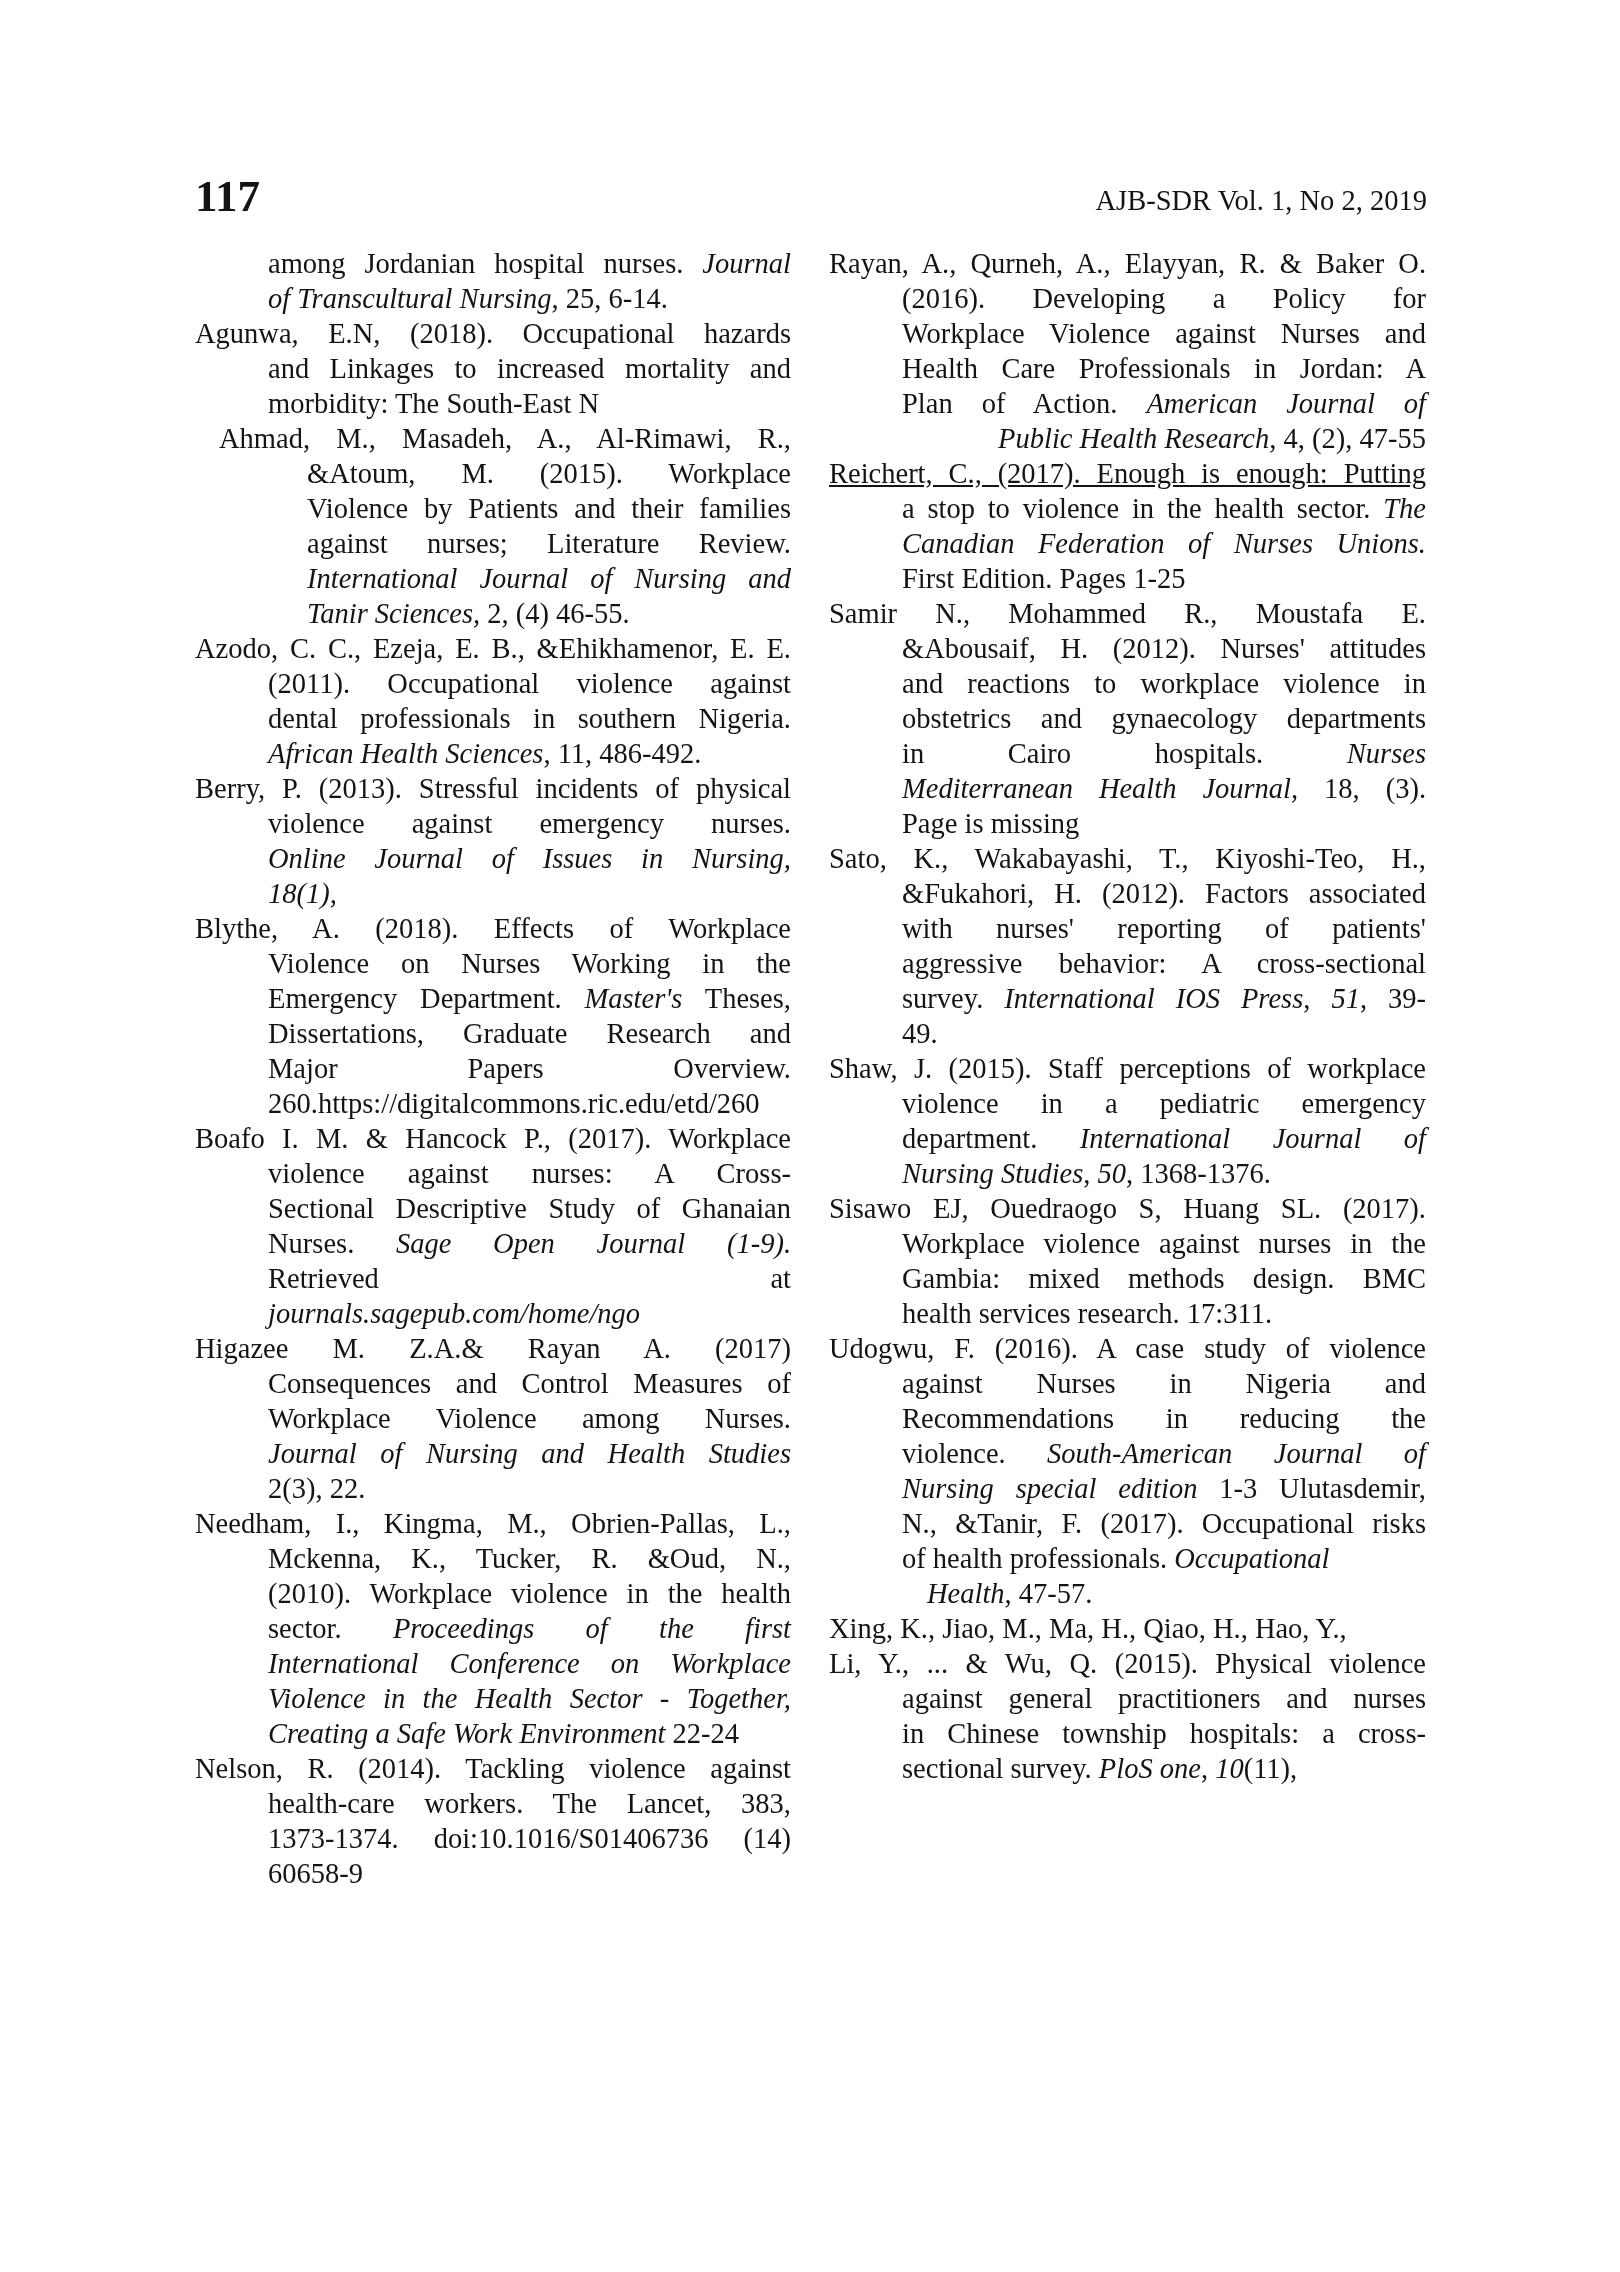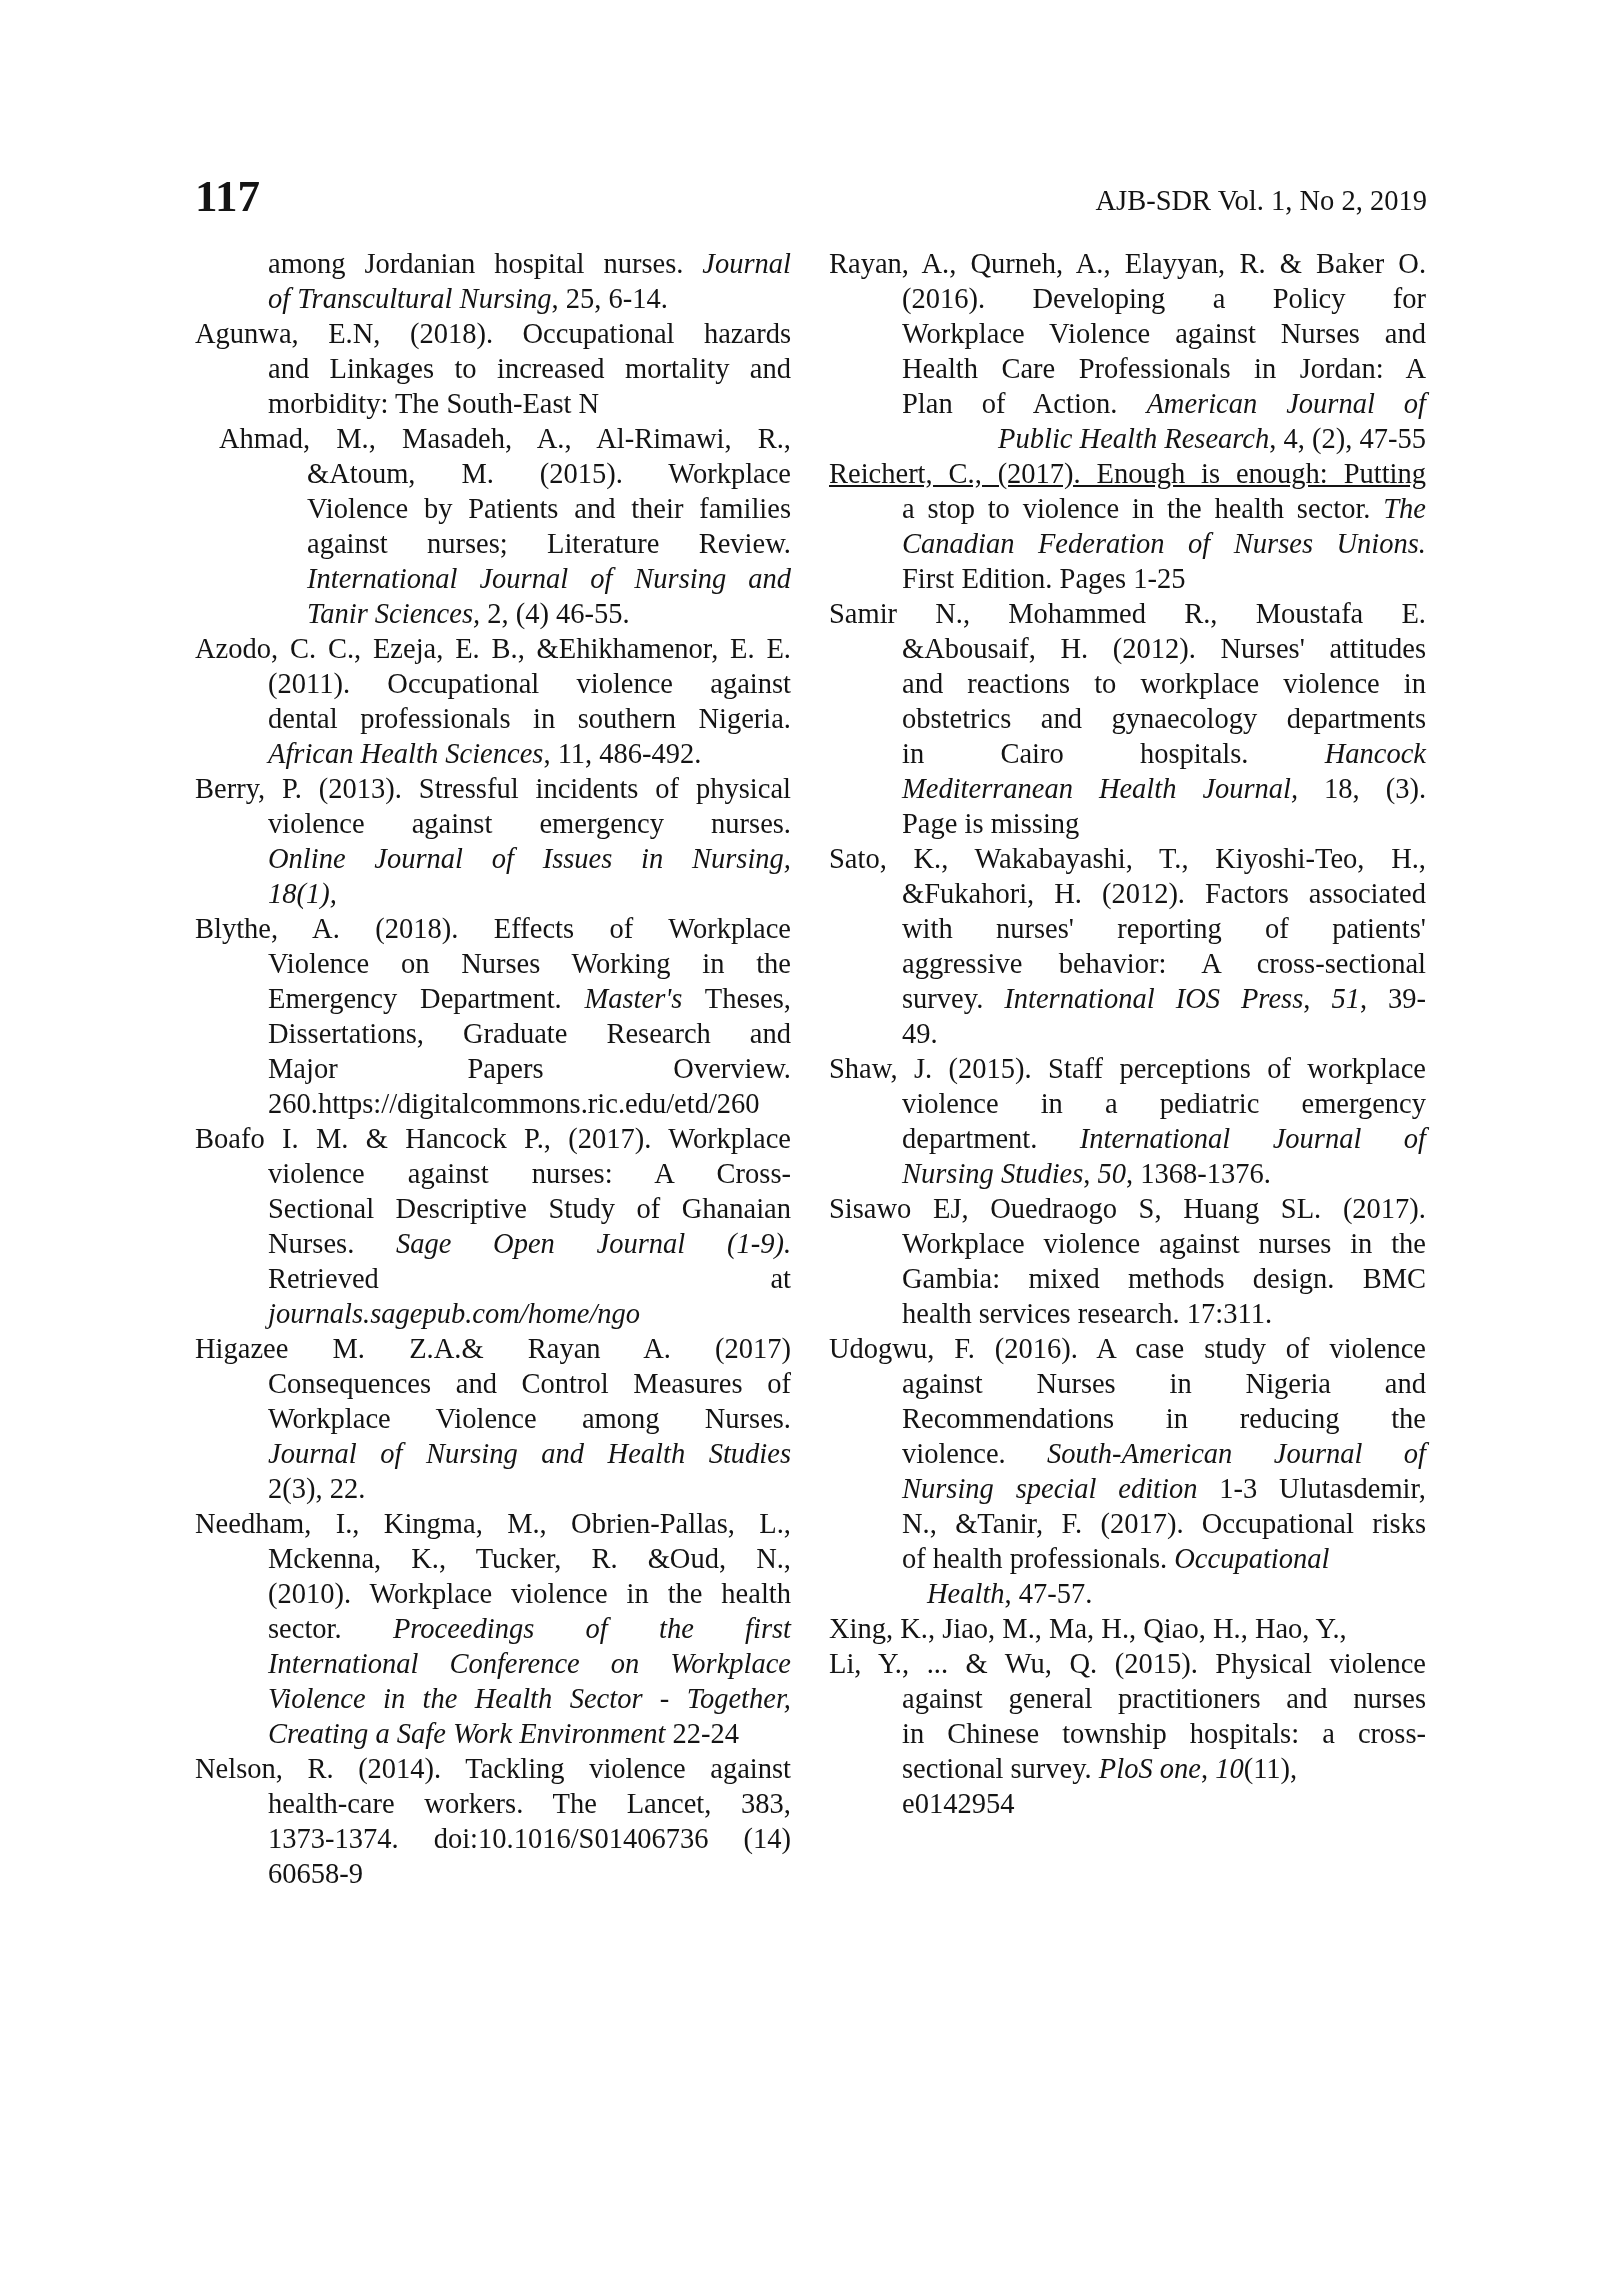--- a/index.html
+++ b/index.html
@@ -124,21 +124,21 @@
         <div class="line stretch" style="padding-left: 0px; text-decoration: underline;"><span>Reichert, C., (2017). Enough is enough: Putting</span></div>
         <div class="line stretch" style="padding-left: 73px;"><span>a stop to violence in the health sector. </span><span class="it">The</span></div>
         <div class="line stretch" style="padding-left: 73px;"><span class="it">Canadian Federation of Nurses Unions.</span></div>
         <div class="line" style="padding-left: 73px;"><span>First Edition. Pages 1-25</span></div>
       </div>
       <div class="ref">
         <div class="line stretch" style="padding-left: 0px;"><span>Samir N., Mohammed R., Moustafa E.</span></div>
         <div class="line stretch" style="padding-left: 73px;"><span>&amp;Abousaif, H. (2012). Nurses' attitudes</span></div>
         <div class="line stretch" style="padding-left: 73px;"><span>and reactions to workplace violence in</span></div>
         <div class="line stretch" style="padding-left: 73px;"><span>obstetrics and gynaecology departments</span></div>
-        <div class="line stretch" style="padding-left: 73px;"><span>in Cairo hospitals. </span><span class="it">Hancock</span></div>
+        <div class="line stretch" style="padding-left: 73px;"><span>in Cairo hospitals. </span><span class="it">Nurses</span></div>
         <div class="line stretch" style="padding-left: 73px;"><span class="it">Mediterranean Health Journal,</span><span> 18, (3).</span></div>
         <div class="line" style="padding-left: 73px;"><span>Page is missing</span></div>
       </div>
       <div class="ref">
         <div class="line stretch" style="padding-left: 0px;"><span>Sato, K., Wakabayashi, T., Kiyoshi-Teo, H.,</span></div>
         <div class="line stretch" style="padding-left: 73px;"><span>&amp;Fukahori, H. (2012). Factors associated</span></div>
         <div class="line stretch" style="padding-left: 73px;"><span>with nurses' reporting of patients'</span></div>
         <div class="line stretch" style="padding-left: 73px;"><span>aggressive behavior: A cross-sectional</span></div>
         <div class="line stretch" style="padding-left: 73px;"><span>survey. </span><span class="it">International IOS Press</span><span>, </span><span class="it">51</span><span>, 39-</span></div>
         <div class="line" style="padding-left: 73px;"><span>49.</span></div>
@@ -164,17 +164,16 @@
         <div class="line stretch" style="padding-left: 73px;"><span>N., &amp;Tanir, F. (2017). Occupational risks</span></div>
         <div class="line" style="padding-left: 73px;"><span>of health professionals. </span><span class="it">Occupational</span></div>
         <div class="line" style="padding-left: 98px;"><span class="it">Health</span><span>, 47-57.</span></div>
       </div>
       <div class="ref">
         <div class="line" style="padding-left: 0px;"><span>Xing, K., Jiao, M., Ma, H., Qiao, H., Hao, Y.,</span></div>
         <div class="line stretch" style="padding-left: 0px;"><span>Li, Y., ... &amp; Wu, Q. (2015). Physical violence</span></div>
         <div class="line stretch" style="padding-left: 73px;"><span>against general practitioners and nurses</span></div>
         <div class="line stretch" style="padding-left: 73px;"><span>in Chinese township hospitals: a cross-</span></div>
         <div class="line" style="padding-left: 73px;"><span>sectional survey. </span><span class="it">PloS one</span><span>, </span><span class="it">10</span><span>(11),</span></div>
-        <div class="line" style="padding-left: 73px;"><span>e0142954</span></div>
       </div>
     </div>
 </div>
 
 
 </body></html>

